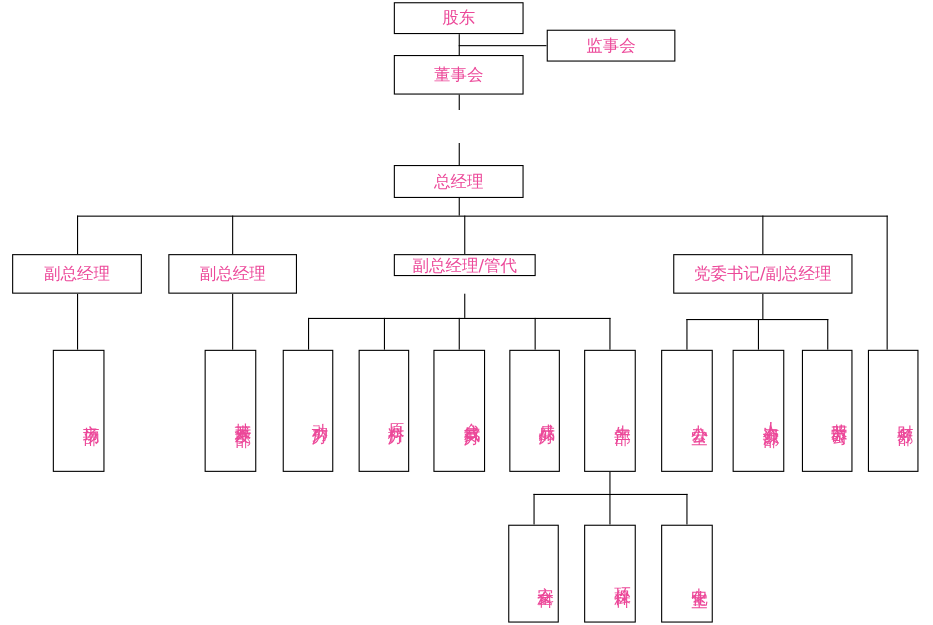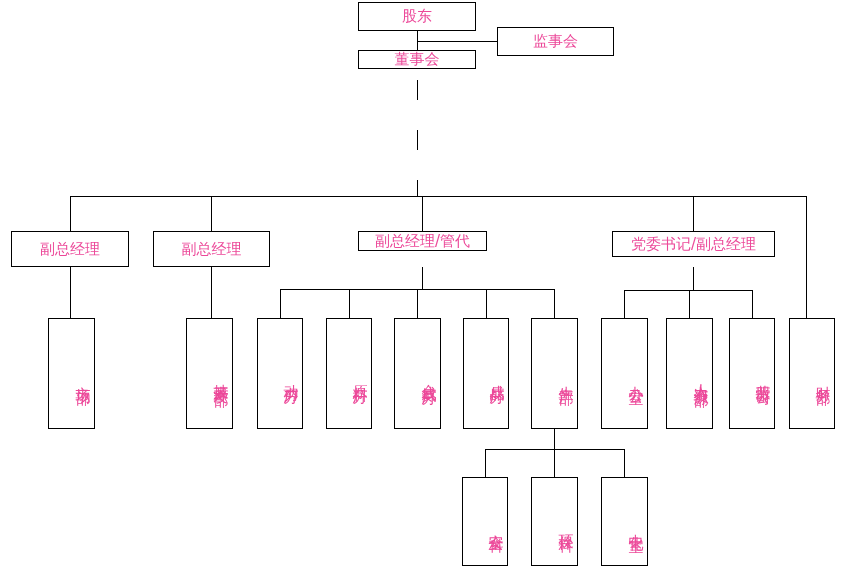--- a/index.html
+++ b/index.html
@@ -56,39 +56,42 @@
 <div id="chart">
 
   <div class="node horiz" style="left:358px; top:2px; width:118px; height:29px;">
     <span>股东</span>
   </div>
 
   <div class="node horiz" style="left:497px; top:27px; width:117px; height:29px;">
     <span>监事会</span>
   </div>
 
-  <div class="node horiz" style="left:358px; top:50px; width:118px; height:19px;">
+  <div class="node horiz" style="left:358px; top:50px; width:118px; height:36px;">
     <span>董事会</span>
   </div>
 
 
+  <div class="node horiz" style="left:358px; top:150px; width:118px; height:30px;">
+    <span>总经理</span>
+  </div>
 
   <div class="node horiz" style="left:11px; top:231px; width:118px; height:36px;">
     <span>副总经理</span>
   </div>
 
   <div class="node horiz" style="left:153px; top:231px; width:117px; height:36px;">
     <span>副总经理</span>
   </div>
 
   <div class="node horiz" style="left:358px; top:231px; width:129px; height:20px;">
     <span>副总经理/管代</span>
   </div>
 
-  <div class="node horiz" style="left:612px; top:231px; width:163px; height:26px;">
+  <div class="node horiz" style="left:612px; top:231px; width:163px; height:36px;">
     <span>党委书记/副总经理</span>
   </div>
 
   <div class="node vert" style="left:48px; top:318px; width:47px; height:111px;">
     <span>市场部</span>
   </div>
 
   <div class="node vert" style="left:186px; top:318px; width:47px; height:111px;">
     <span>技术开发部</span>
   </div>

